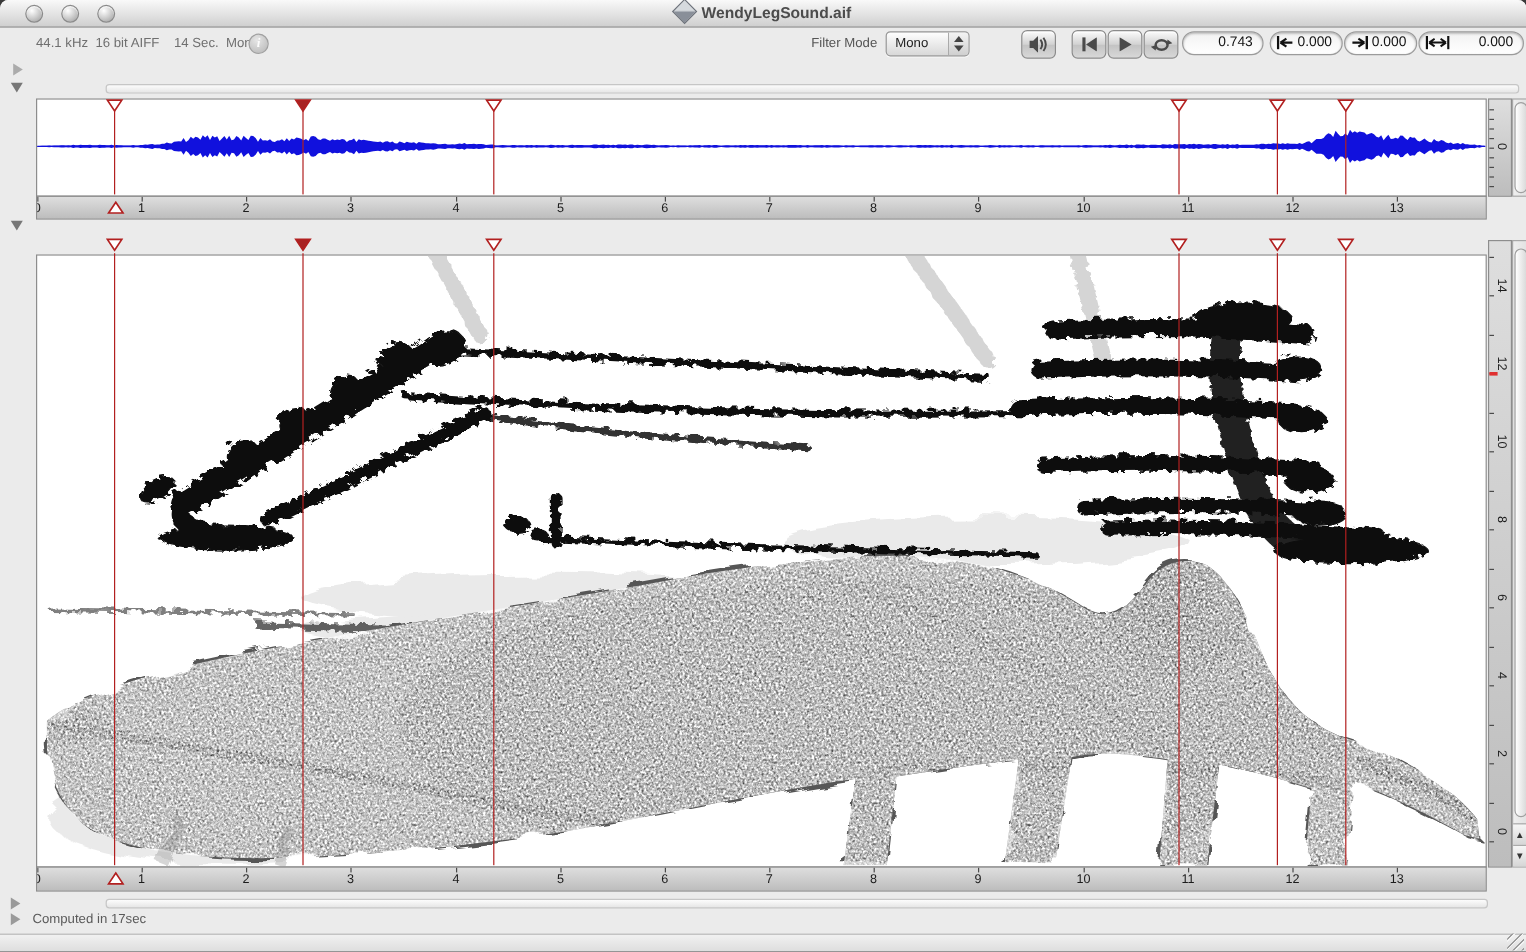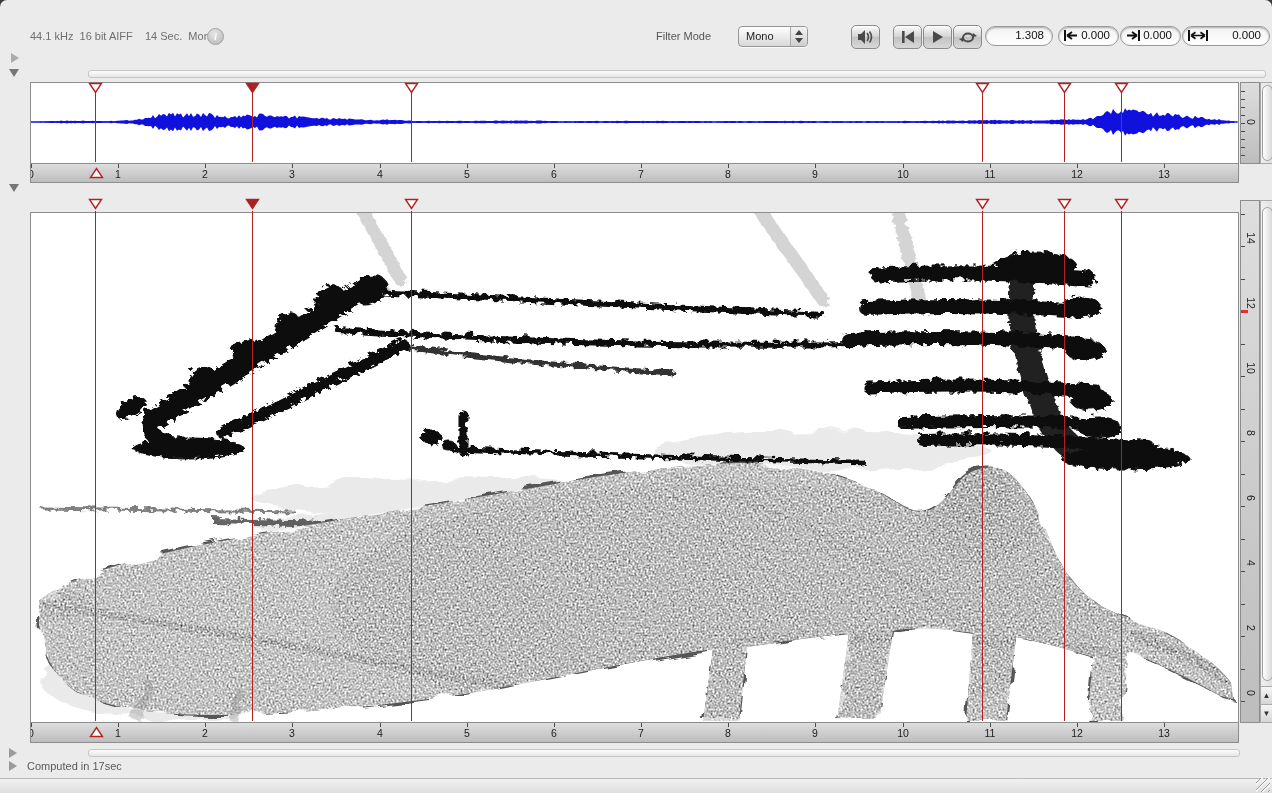--- a/index.html
+++ b/index.html
@@ -20,21 +20,21 @@
   #title .doc-icon{display:inline-block;width:13px;height:13px;transform:rotate(45deg);
     background:linear-gradient(135deg,#d6dade 45%,#898f99 55%);
     border:1px solid #6c717a;margin-right:7px;vertical-align:-2px;}
   
   #toolbar{position:absolute;left:0;top:23px;width:100%;height:28px;}
   #file-info{position:absolute;left:30px;top:7px;font-size:11px;color:#6f6f6f;white-space:pre;}
   #info-btn{position:absolute;left:207px;top:5px;width:15px;height:15px;border-radius:50%;
     background:radial-gradient(circle at 40% 30%,#e6e6e6,#b5b5b5);border:1px solid #a0a0a0;
     color:#fcfcfc;font-family:"Liberation Serif",serif;font-style:italic;font-weight:bold;
     font-size:11px;text-align:center;line-height:14px;}
-  #filter-label{position:absolute;left:656px;top:7px;font-size:11px;color:#555;}
+  #filter-label{position:absolute;left:676px;top:7px;font-size:11px;color:#555;}
   #filter-pop{position:absolute;left:738px;top:3px;width:68px;height:19px;border:1px solid #979797;
     border-radius:4px;background:linear-gradient(#fefefe,#d8d8d8);box-shadow:0 1px 0 rgba(255,255,255,.7);}
   #filter-pop .val{position:absolute;left:7px;top:3px;font-size:11px;color:#222;}
   #filter-pop .step{position:absolute;right:0;top:0;width:16px;height:100%;border-left:1px solid #aaa;
     background:linear-gradient(#f4f4f4,#cfcfcf);border-radius:0 3px 3px 0;}
   .arr-up,.arr-dn{position:absolute;left:4px;width:0;height:0;border-left:4px solid transparent;border-right:4px solid transparent;}
   .arr-up{top:3px;border-bottom:5px solid #444;}
   .arr-dn{bottom:3px;border-top:5px solid #444;}
   .tb-btn{position:absolute;top:2px;width:27px;height:22px;border:1px solid #8b8b8b;border-radius:5px;
     background:linear-gradient(#fcfcfc,#d2d2d2 50%,#c3c3c3 52%,#d8d8d8);
@@ -74,20 +74,26 @@
     background:linear-gradient(#f1f1f1,#dcdcdc);}
   #resize-grip{position:absolute;right:2px;bottom:2px;width:14px;height:14px;
     background:repeating-linear-gradient(135deg,transparent 0 3px,#9d9d9d 3px 4px,#f5f5f5 4px 5px);}
   .glyph{fill:#4a4a4a;stroke:none;}
 </style>
 </head>
 <body>
 
 <div id="window">
 
+  <div id="titlebar">
+    <div class="tl" style="left:21px"></div>
+    <div class="tl" style="left:51px"></div>
+    <div class="tl" style="left:81px"></div>
+    <div id="title"><span class="doc-icon"></span><span>WendyLegSound.aif</span></div>
+  </div>
 
   <div id="toolbar">
     <span id="file-info">44.1 kHz  16 bit AIFF    14 Sec.  Mono</span>
     <div id="info-btn">i</div>
     <span id="filter-label">Filter Mode</span>
     <div id="filter-pop">
       <span class="val">Mono</span>
       <span class="step">
           <span class="arr-up"></span>
           <span class="arr-dn"></span>
@@ -113,21 +119,21 @@
     </div>
     <div class="tb-btn" style="left:953px">
       <svg width="18" height="13" viewBox="0 0 18 13">
         <path d="M4,6.5 a5,4 0 0 1 10,0 M14,6.5 a5,4 0 0 1 -10,0" stroke="#4a4a4a" stroke-width="2" fill="none"></path>
         <polygon class="glyph" points="14,2 18,5 13,6.5"></polygon>
         <polygon class="glyph" points="4,11 0,8 5,6.5"></polygon>
       </svg>
     </div>
 
     <div class="cap" style="left:985px;width:66px">
-      <span class="num">1.308</span>
+      <span class="num">0.743</span>
     </div>
     <div class="cap" style="left:1058px;width:59px">
       <svg class="sicon" width="14" height="13" viewBox="0 0 14 13">
         <rect x="0" y="1" width="2" height="11" fill="#111"></rect>
         <path d="M3,6.5 h10 M3,6.5 l5,-3.4 M3,6.5 l5,3.4" stroke="#111" stroke-width="1.8" fill="none"></path>
       </svg>
       <span class="num">0.000</span>
     </div>
     <div class="cap" style="left:1120px;width:59px">
       <svg class="sicon" width="14" height="13" viewBox="0 0 14 13">

